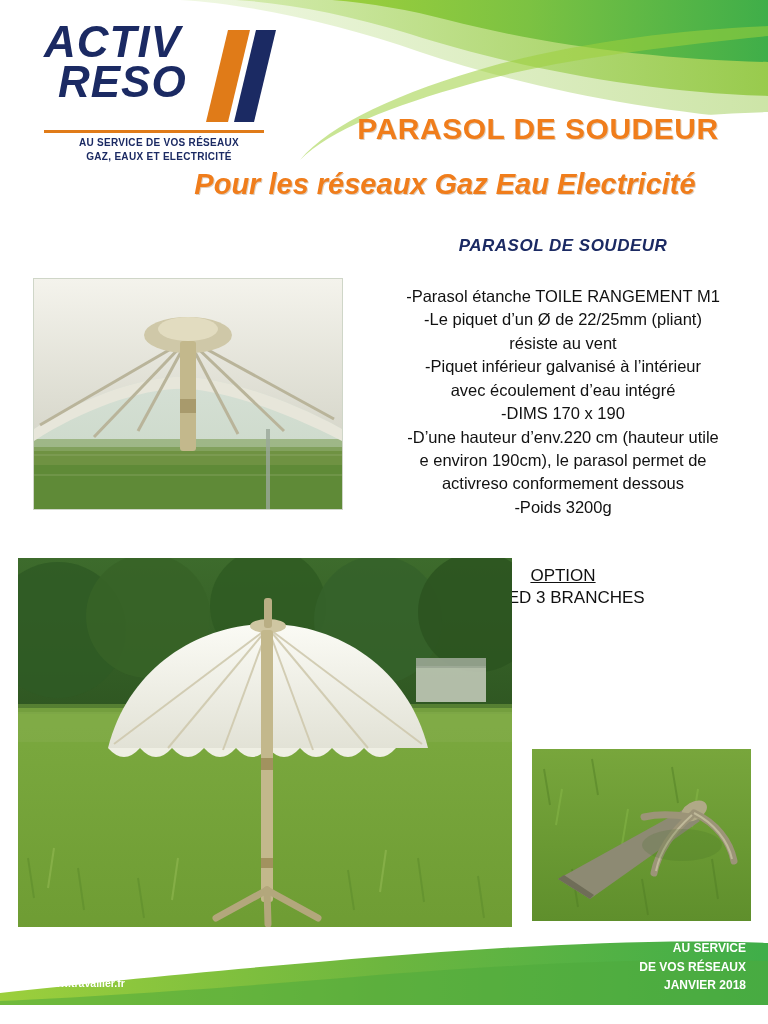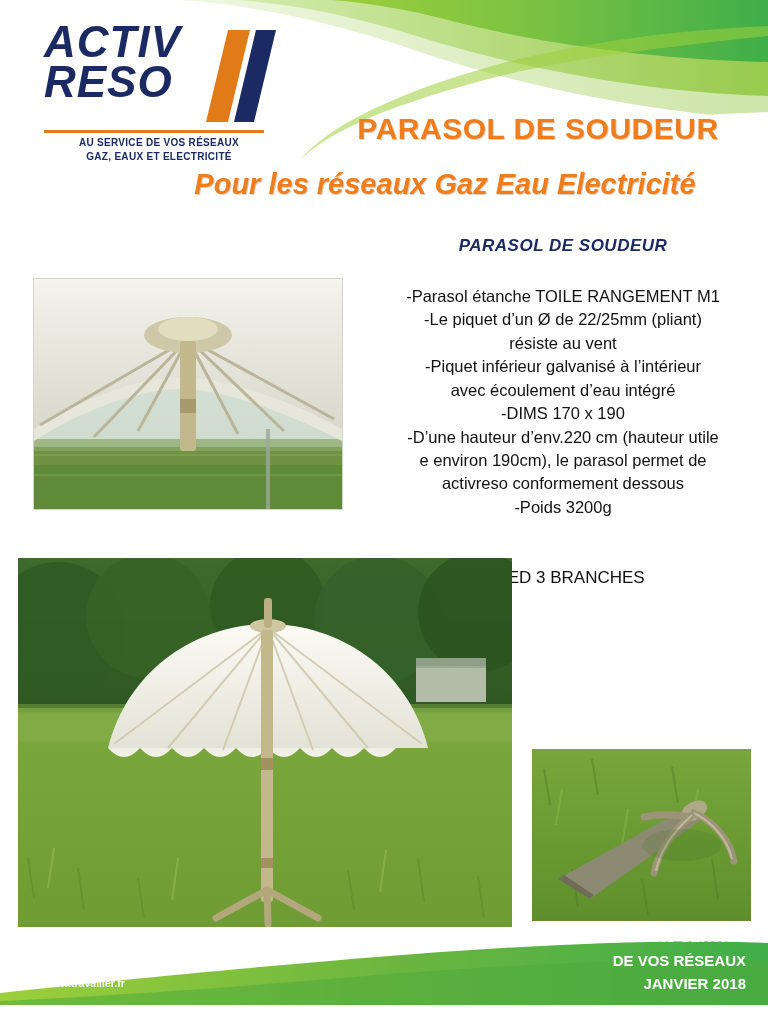--- a/index.html
+++ b/index.html
@@ -45,21 +45,21 @@
     line-height: 0.92;
   }
   .logo-activ {
     font-size: 44px;
     display: block;
     margin-left: 6px;
   }
   .logo-reso {
     font-size: 44px;
     display: block;
-    margin-left: 6px;
+    margin-left: 20px;
   }
   .logo-slash {
     position: absolute;
     top: 8px;
     left: 168px;
     width: 70px;
     height: 92px;
   }
   .logo-rule {
     position: absolute;
@@ -186,21 +186,21 @@
     color: #ffffff;
     font-size: 10.5px;
     font-weight: bold;
     line-height: 1.55;
   }
   .footer-right {
     position: absolute;
     right: 22px;
     bottom: 10px;
     color: #ffffff;
-    font-size: 15px;
+    font-size: 12px;
     font-weight: bold;
     text-align: right;
     line-height: 1.55;
   }
 </style>
 </head>
 <body>
 
 <div id="page">
 
@@ -258,20 +258,21 @@
     <p>-Piquet inférieur galvanisé à l’intérieur</p>
     <p>avec écoulement d’eau intégré</p>
     <p>-DIMS  170 x 190</p>
     <p>-D’une hauteur d’env.220 cm (hauteur utile</p>
     <p>e environ 190cm), le parasol permet de</p>
     <p>activreso conformement dessous</p>
     <p>-Poids 3200g</p>
   </div>
 
   <div class="option-block">
+    <p class="option-title">OPTION</p>
     <p class="option-item">- PIED 3 BRANCHES</p>
   </div>
 
   <div class="photo photo-1">
     <svg width="308" height="230" viewBox="0 0 308 230" xmlns="http://www.w3.org/2000/svg">
       <defs>
         <linearGradient id="sky1" x1="0" y1="0" x2="0" y2="1">
           <stop offset="0%" stop-color="#dfe7e2"></stop>
           <stop offset="100%" stop-color="#c8d6c4"></stop>
         </linearGradient>

